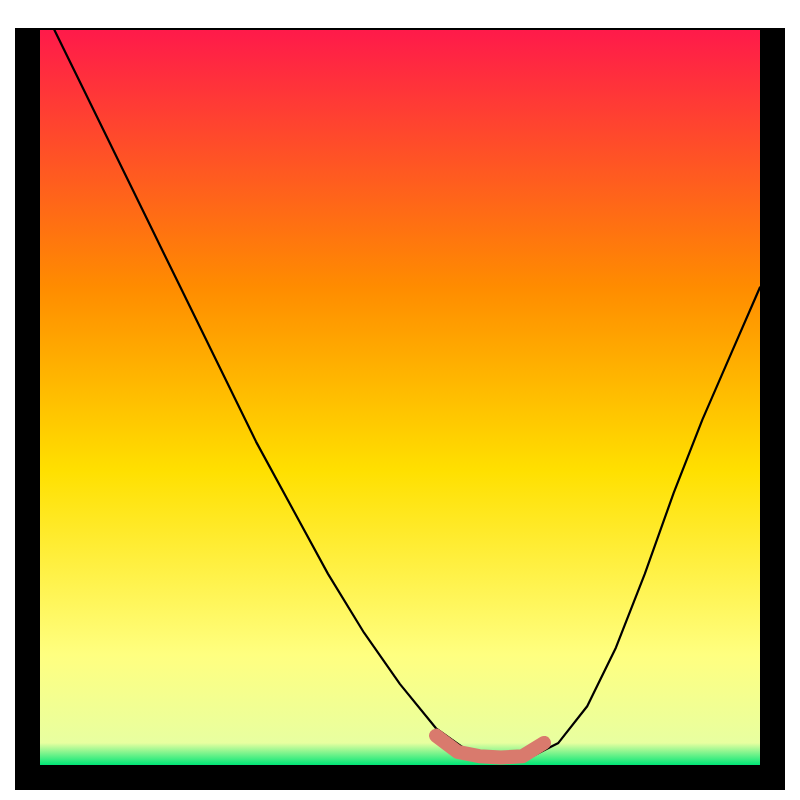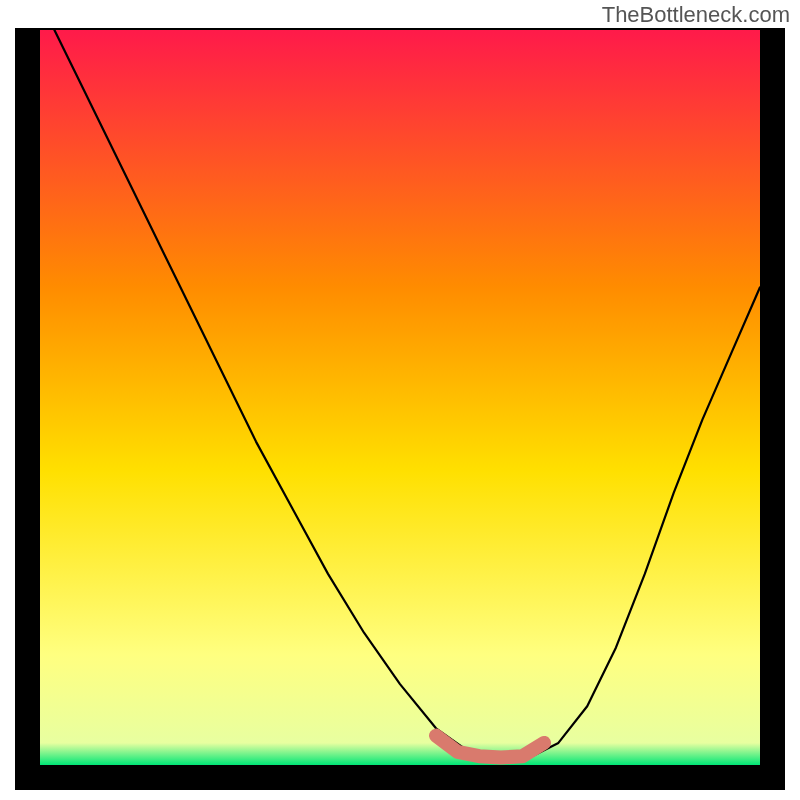--- a/index.html
+++ b/index.html
@@ -29,21 +29,20 @@
     display: block;
     position: absolute;
     top: 0;
     left: 0;
   }
 </style>
 </head>
 <body>
 
 <div class="wrap">
-  <div class="watermark">TheBottleneck.com</div>
   <svg id="chart-svg" width="800" height="800" viewBox="0 0 800 800">
       <defs>
         <linearGradient id="bg-grad" x1="0" y1="0" x2="0" y2="1">
           <stop offset="0%" stop-color="#ff1a4a"></stop>
           <stop offset="35%" stop-color="#ff8c00"></stop>
           <stop offset="60%" stop-color="#ffe000"></stop>
           <stop offset="85%" stop-color="#ffff80"></stop>
           <stop offset="97%" stop-color="#e8ffa0"></stop>
           <stop offset="100%" stop-color="#00e676"></stop>
         </linearGradient>

